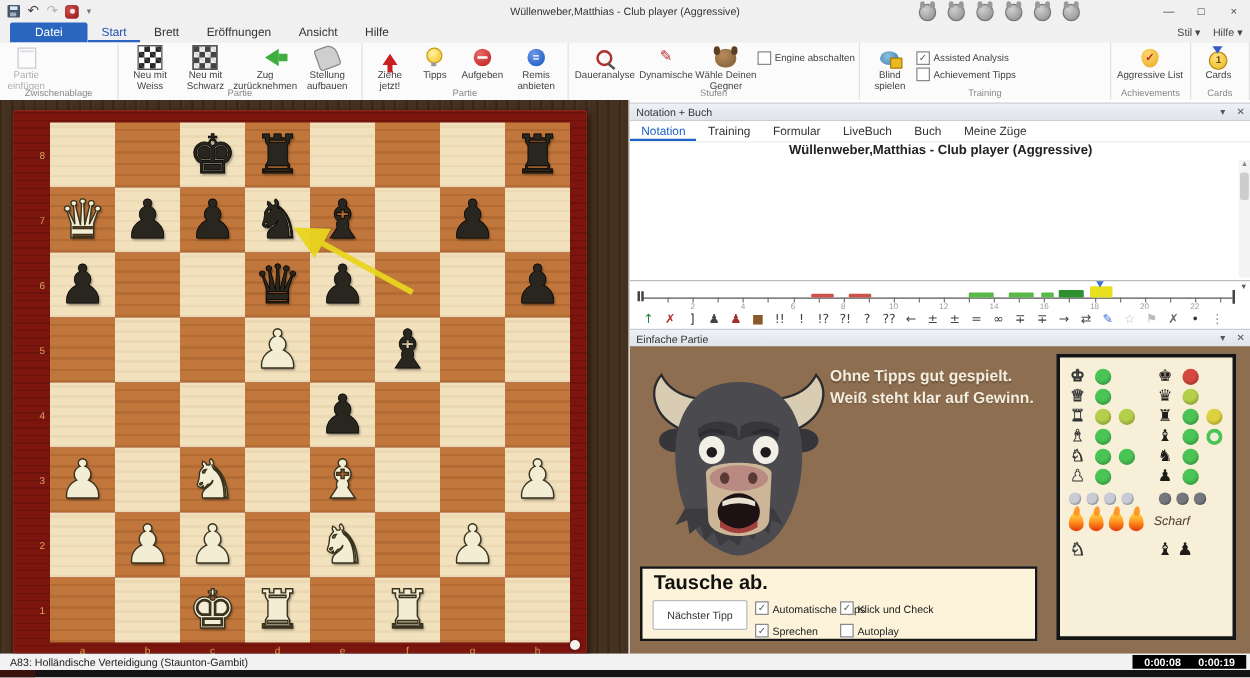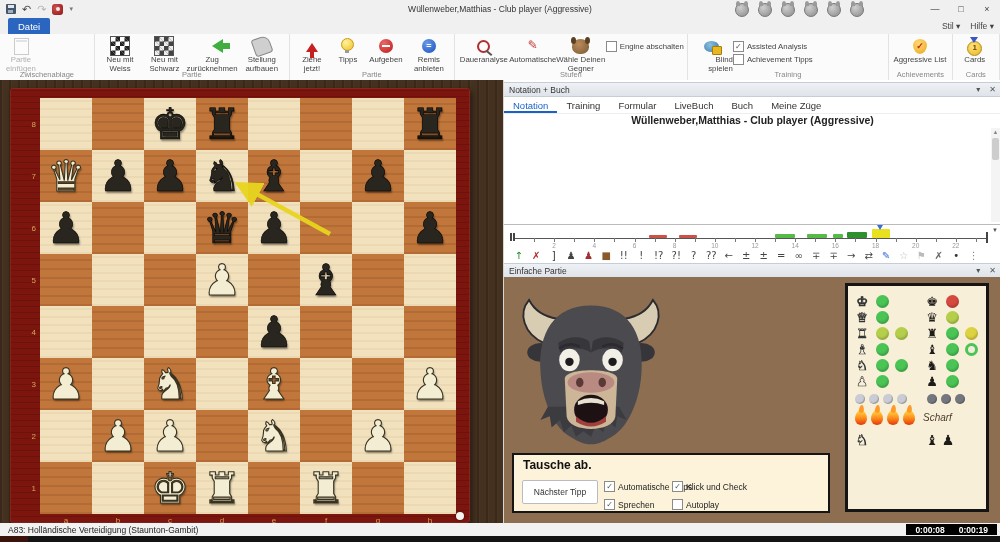--- a/index.html
+++ b/index.html
@@ -18,21 +18,21 @@
   .qa-caret{font-size:7px;color:#777;}
   .tb-title{flex:0 0 auto;position:absolute;left:0;right:0;text-align:center;pointer-events:none;}
   .avatars{position:absolute;left:735px;top:3px;display:flex;gap:9px;}
   .avatar{width:12px;height:12px;border-radius:50%;background:radial-gradient(circle at 35% 30%,#cfcfcf,#8a8a8a);border:1px solid #777;position:relative;}
   .avatar::before,.avatar::after{content:"";position:absolute;top:-3px;width:4px;height:5px;border-radius:50% 50% 0 0;background:#9a9a9a;}
   .avatar::before{left:0;}.avatar::after{right:0;}
   .winctl{position:absolute;right:0;top:0;height:18px;display:flex;}
   .winctl span{width:26px;text-align:center;font-size:9px;color:#444;line-height:18px;}
   
   .menubar{position:absolute;left:0;top:18px;width:1000px;height:16px;background:#f0f0f0;display:flex;align-items:stretch;font-size:9.5px;border-bottom:1px solid #e3e3e3;}
-  .file-tab{background:#2a65c0;color:#fff;padding:0 10px;margin-left:8px;display:flex;align-items:center;border-radius:2px 2px 0 0;}
+  .file-tab{background:#2a65c0;color:#fff;padding:0 20px;margin-left:8px;display:flex;align-items:center;border-radius:2px 2px 0 0;}
   .menu-item{color:#333;padding:0 11px;display:flex;align-items:center;}
   .menu-item.active{color:#1a4fb0;box-shadow:inset 0 -2px 0 #2a65c0;}
   .menubar-right{position:absolute;right:6px;top:0;height:16px;display:flex;gap:10px;align-items:center;font-size:8.5px;color:#444;}
   
   .ribbon{position:absolute;left:0;top:34px;width:1000px;height:46px;background:#fbfbfb;border-bottom:1px solid #e0e0e0;display:flex;}
   .rgroup{border-right:1px solid #e2e2e2;display:flex;flex-direction:column;position:relative;padding:2px 3px 0 3px;}
   .rgroup-label{position:absolute;bottom:1px;left:0;right:0;text-align:center;font-size:7.5px;color:#888;}
   .ritems{display:flex;flex:1;align-items:flex-start;padding-bottom:10px;}
   .ritem{width:46px;display:flex;flex-direction:column;align-items:center;text-align:center;font-size:7.8px;color:#444;line-height:1.12;padding-top:1px;}
   .ritem .ric{height:18px;display:flex;align-items:center;justify-content:center;margin-bottom:1px;}
@@ -117,21 +117,21 @@
   .apiece.w{color:#f6f0da;-webkit-text-stroke:.7px #333;}
   .apiece.b{color:#1e1c18;}
   .dot{width:13px;height:13px;border-radius:50%;margin-left:6px;box-shadow:inset -1px -2px 2px rgba(0,0,0,.18);}
   .dot.ring{box-shadow:inset 0 0 0 3px currentColor;background:#f1ecd8 !important;}
   .pdot{width:10px;height:10px;border-radius:50%;margin-right:4px;box-shadow:inset -1px -1px 1px rgba(0,0,0,.25);}
   .flame{width:12px;height:15px;margin-right:4px;background:linear-gradient(#ffdf4a,#ff8a1a 55%,#e03808);border-radius:50% 50% 50% 50%/62% 62% 40% 40%;position:relative;}
   .flame::before{content:"";position:absolute;left:3.5px;top:-5px;width:5px;height:8px;background:#ff9a2a;border-radius:50% 50% 50% 50%/70% 70% 30% 30%;transform:rotate(8deg);}
   .sharp-label{font-size:10px;font-style:italic;color:#4a3c2c;margin-left:4px;}
   
   .tipbox{position:absolute;left:8px;top:176px;width:318px;height:60px;background:#fcf3da;border:2.5px solid #151515;box-sizing:border-box;}
-  .tip-title{position:absolute;left:9px;top:3px;font-size:12px;font-weight:bold;color:#111;}
+  .tip-title{position:absolute;left:9px;top:3px;font-size:16px;font-weight:bold;color:#111;}
   .tip-btn{position:absolute;left:8px;top:25px;width:74px;height:22px;background:#fff;border:1px solid #b8bcc2;border-radius:2px;font-size:8.5px;color:#333;display:flex;align-items:center;justify-content:center;}
   .tip-cb{position:absolute;display:flex;align-items:center;gap:3px;font-size:8.5px;color:#222;white-space:nowrap;}
   
   .statusbar{position:absolute;left:0;top:523px;width:1000px;height:13px;background:#f2f2f2;font-size:8.5px;color:#222;}
   .opening{position:absolute;left:8px;top:2px;}
   .clocks{position:absolute;right:3px;top:1px;height:11px;background:#000;color:#fff;display:flex;align-items:center;gap:14px;padding:0 9px;font-size:8.5px;font-weight:bold;}
   .bottombar{position:absolute;left:0;top:536px;width:1000px;height:6px;background:#141414;}
   .bottombar::before{content:"";position:absolute;left:0;top:0;width:28px;height:6px;background:#3a140c;}
 </style>
 </head>
@@ -156,20 +156,27 @@
   </div>
   <div class="winctl">
     <span>—</span>
     <span>□</span>
     <span>×</span>
   </div>
 </div>
 
 <div class="menubar">
   <div class="file-tab">Datei</div>
+  <div id="menu-items" style="display: flex;">
+      <div class="menu-item active">Start</div>
+      <div class="menu-item">Brett</div>
+      <div class="menu-item">Eröffnungen</div>
+      <div class="menu-item">Ansicht</div>
+      <div class="menu-item">Hilfe</div>
+    </div>
   <div class="menubar-right">
     <span><span>Stil</span> ▾</span>
     <span><span>Hilfe</span> ▾</span>
   </div>
 </div>
 
 <div class="ribbon">
 
   <div class="rgroup" style="width:96px;">
     <div class="ritems">
@@ -248,41 +255,41 @@
       <div class="ritem" style="width:52px;">
         <span class="ric">
             <span class="magnifier"></span>
           </span>
         <span>Daueranalyse</span>
       </div>
       <div class="ritem" style="width:46px;">
         <span class="ric">
             <span class="pen-red" style="font-family:'DejaVu Sans',sans-serif;">✎</span>
           </span>
-        <span>Automatische</span>
+        <span>Dynamische</span>
       </div>
       <div class="ritem" style="width:50px;">
         <span class="ric">
             <span class="dogface"></span>
           </span>
         <span>Wähle Deinen Gegner</span>
       </div>
       <div style="padding-top:3px;">
         <div class="rcheck">
             <span class="cbox"></span>
             <span>Engine abschalten</span>
           </div>
       </div>
     </div>
     <div class="rgroup-label">Stufen</div>
   </div>
 
   <div class="rgroup" style="width:212px;">
     <div class="ritems">
-      <div class="ritem" style="width:42px;text-align:right;">
+      <div class="ritem" style="width:42px;">
         <span class="ric">
             <span class="blindeye"></span>
           </span>
         <span>Blind spielen</span>
       </div>
       <div style="padding-top:3px;">
         <div class="rcheck">
             <span class="cbox">✓</span>
             <span>Assisted Analysis</span>
           </div>
@@ -609,20 +616,24 @@
         <path d="M114,68 q-11,-8 -22,-2" stroke="#2c2c30" stroke-width="3" fill="none"></path>
         <path d="M52,100 C52,88 108,88 108,100 L106,140 C104,158 56,158 54,140 Z" fill="#cdb697"></path>
         <ellipse cx="80" cy="104" rx="25" ry="11" fill="#b98a82"></ellipse>
         <ellipse cx="68" cy="104" rx="4" ry="5" fill="#5a3a36"></ellipse>
         <ellipse cx="92" cy="104" rx="4" ry="5" fill="#5a3a36"></ellipse>
         <ellipse cx="80" cy="133" rx="18" ry="16" fill="#1d1114"></ellipse>
         <path d="M64,140 q16,14 32,0 l0,6 q-16,10 -32,0 Z" fill="#a0403c"></path>
         <path d="M66,124 q14,-7 28,0 l0,4 q-14,-5 -28,0 Z" fill="#e8e2d2"></path>
       </svg>
 
+      <div class="asst-msg">
+        <div>Ohne Tipps gut gespielt.</div>
+        <div>Weiß steht klar auf Gewinn.</div>
+      </div>
 
       <div class="assess" id="assess-box">
           <div class="arow" style="top: 8px; left: 6px; width: 132px;">
             <span class="apiece w">♚</span>
             <span class="dot" style="background: rgb(73, 196, 85); color: rgb(73, 196, 85);"></span>
             <span style="position: absolute; left: 70px; display: flex; align-items: center;">
               <span class="apiece b">♚</span>
               <span class="dot" style="background: rgb(213, 73, 63); color: rgb(213, 73, 63);"></span>
             </span>
           </div>

